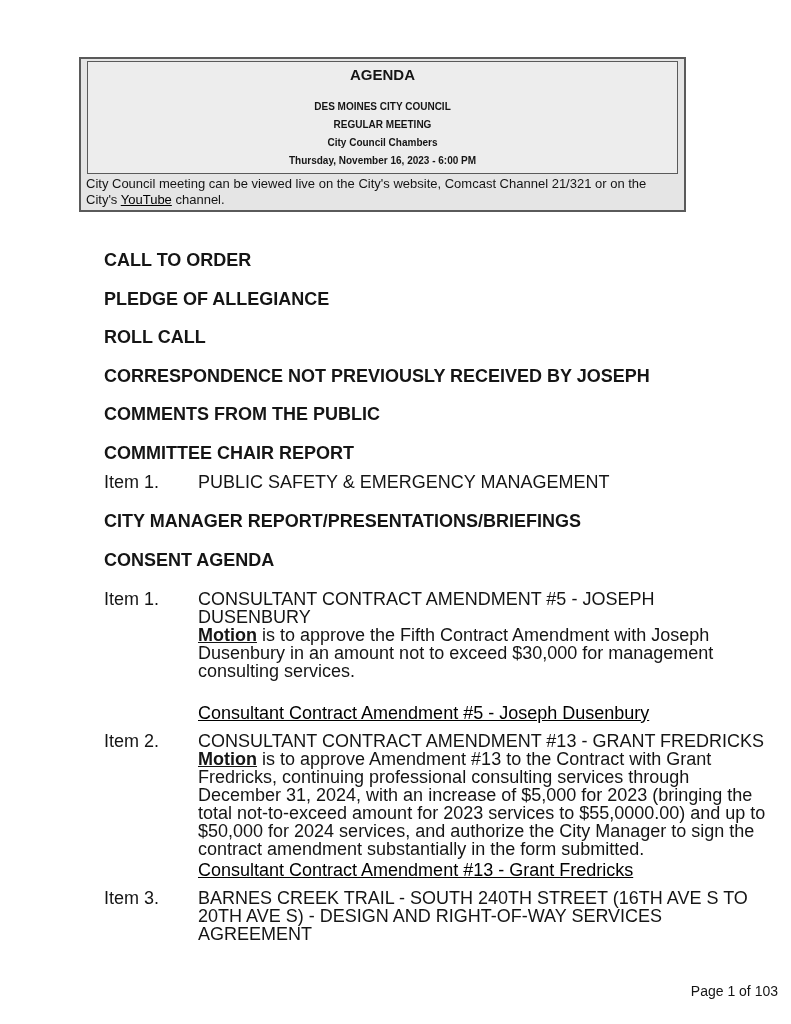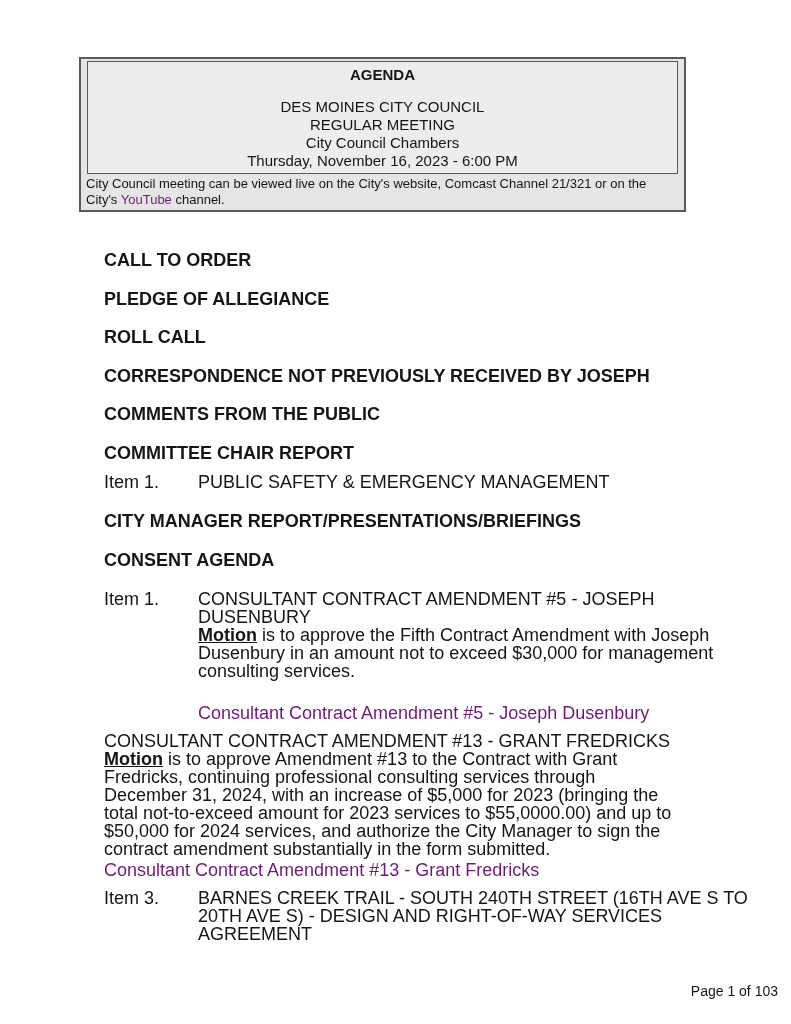--- a/index.html
+++ b/index.html
@@ -31,31 +31,32 @@
     text-align: center;
     padding: 4px 0 3px;
   }
   .header-title {
     font-size: 15px;
     font-weight: bold;
     line-height: 17px;
     margin: 0 0 15px;
   }
   .hline {
-    font-size: 15px;
-    font-weight: normal;
+    font-size: 10px;
+    font-weight: bold;
     line-height: 18px;
   }
   .header-note {
     margin: 2px 5px 0;
     font-size: 13px;
     line-height: 15.5px;
   }
   .link {
-    color: #701a75;
+    color: #000000;
+    text-decoration: underline;
     cursor: pointer;
   }
 
   
   .body {
     position: absolute;
     left: 104px;
     top: 252px;
     width: 605px;
     font-size: 18px;
@@ -129,20 +130,21 @@
         <div class="item-title">CONSULTANT CONTRACT AMENDMENT #5 - JOSEPH
 DUSENBURY</div>
         <p class="motion"><span class="motion-label">Motion</span><span> is to approve the Fifth Contract Amendment with Joseph
 Dusenbury in an amount not to exceed $30,000 for management
 consulting services.</span></p>
         <a class="link attach big-gap">Consultant Contract Amendment #5 - Joseph Dusenbury</a>
       </div>
     </div>
 
     <div class="item">
+      <div class="item-num">Item 2.</div>
       <div class="item-body">
         <div class="item-title">CONSULTANT CONTRACT AMENDMENT #13 - GRANT FREDRICKS</div>
         <p class="motion"><span class="motion-label">Motion</span><span> is to approve Amendment #13 to the Contract with Grant
 Fredricks, continuing professional consulting services through
 December 31, 2024, with an increase of $5,000 for 2023 (bringing the
 total not-to-exceed amount for 2023 services to $55,0000.00) and up to
 $50,000 for 2024 services, and authorize the City Manager to sign the
 contract amendment substantially in the form submitted.</span></p>
         <a class="link attach small-gap">Consultant Contract Amendment #13 - Grant Fredricks</a>
       </div>

